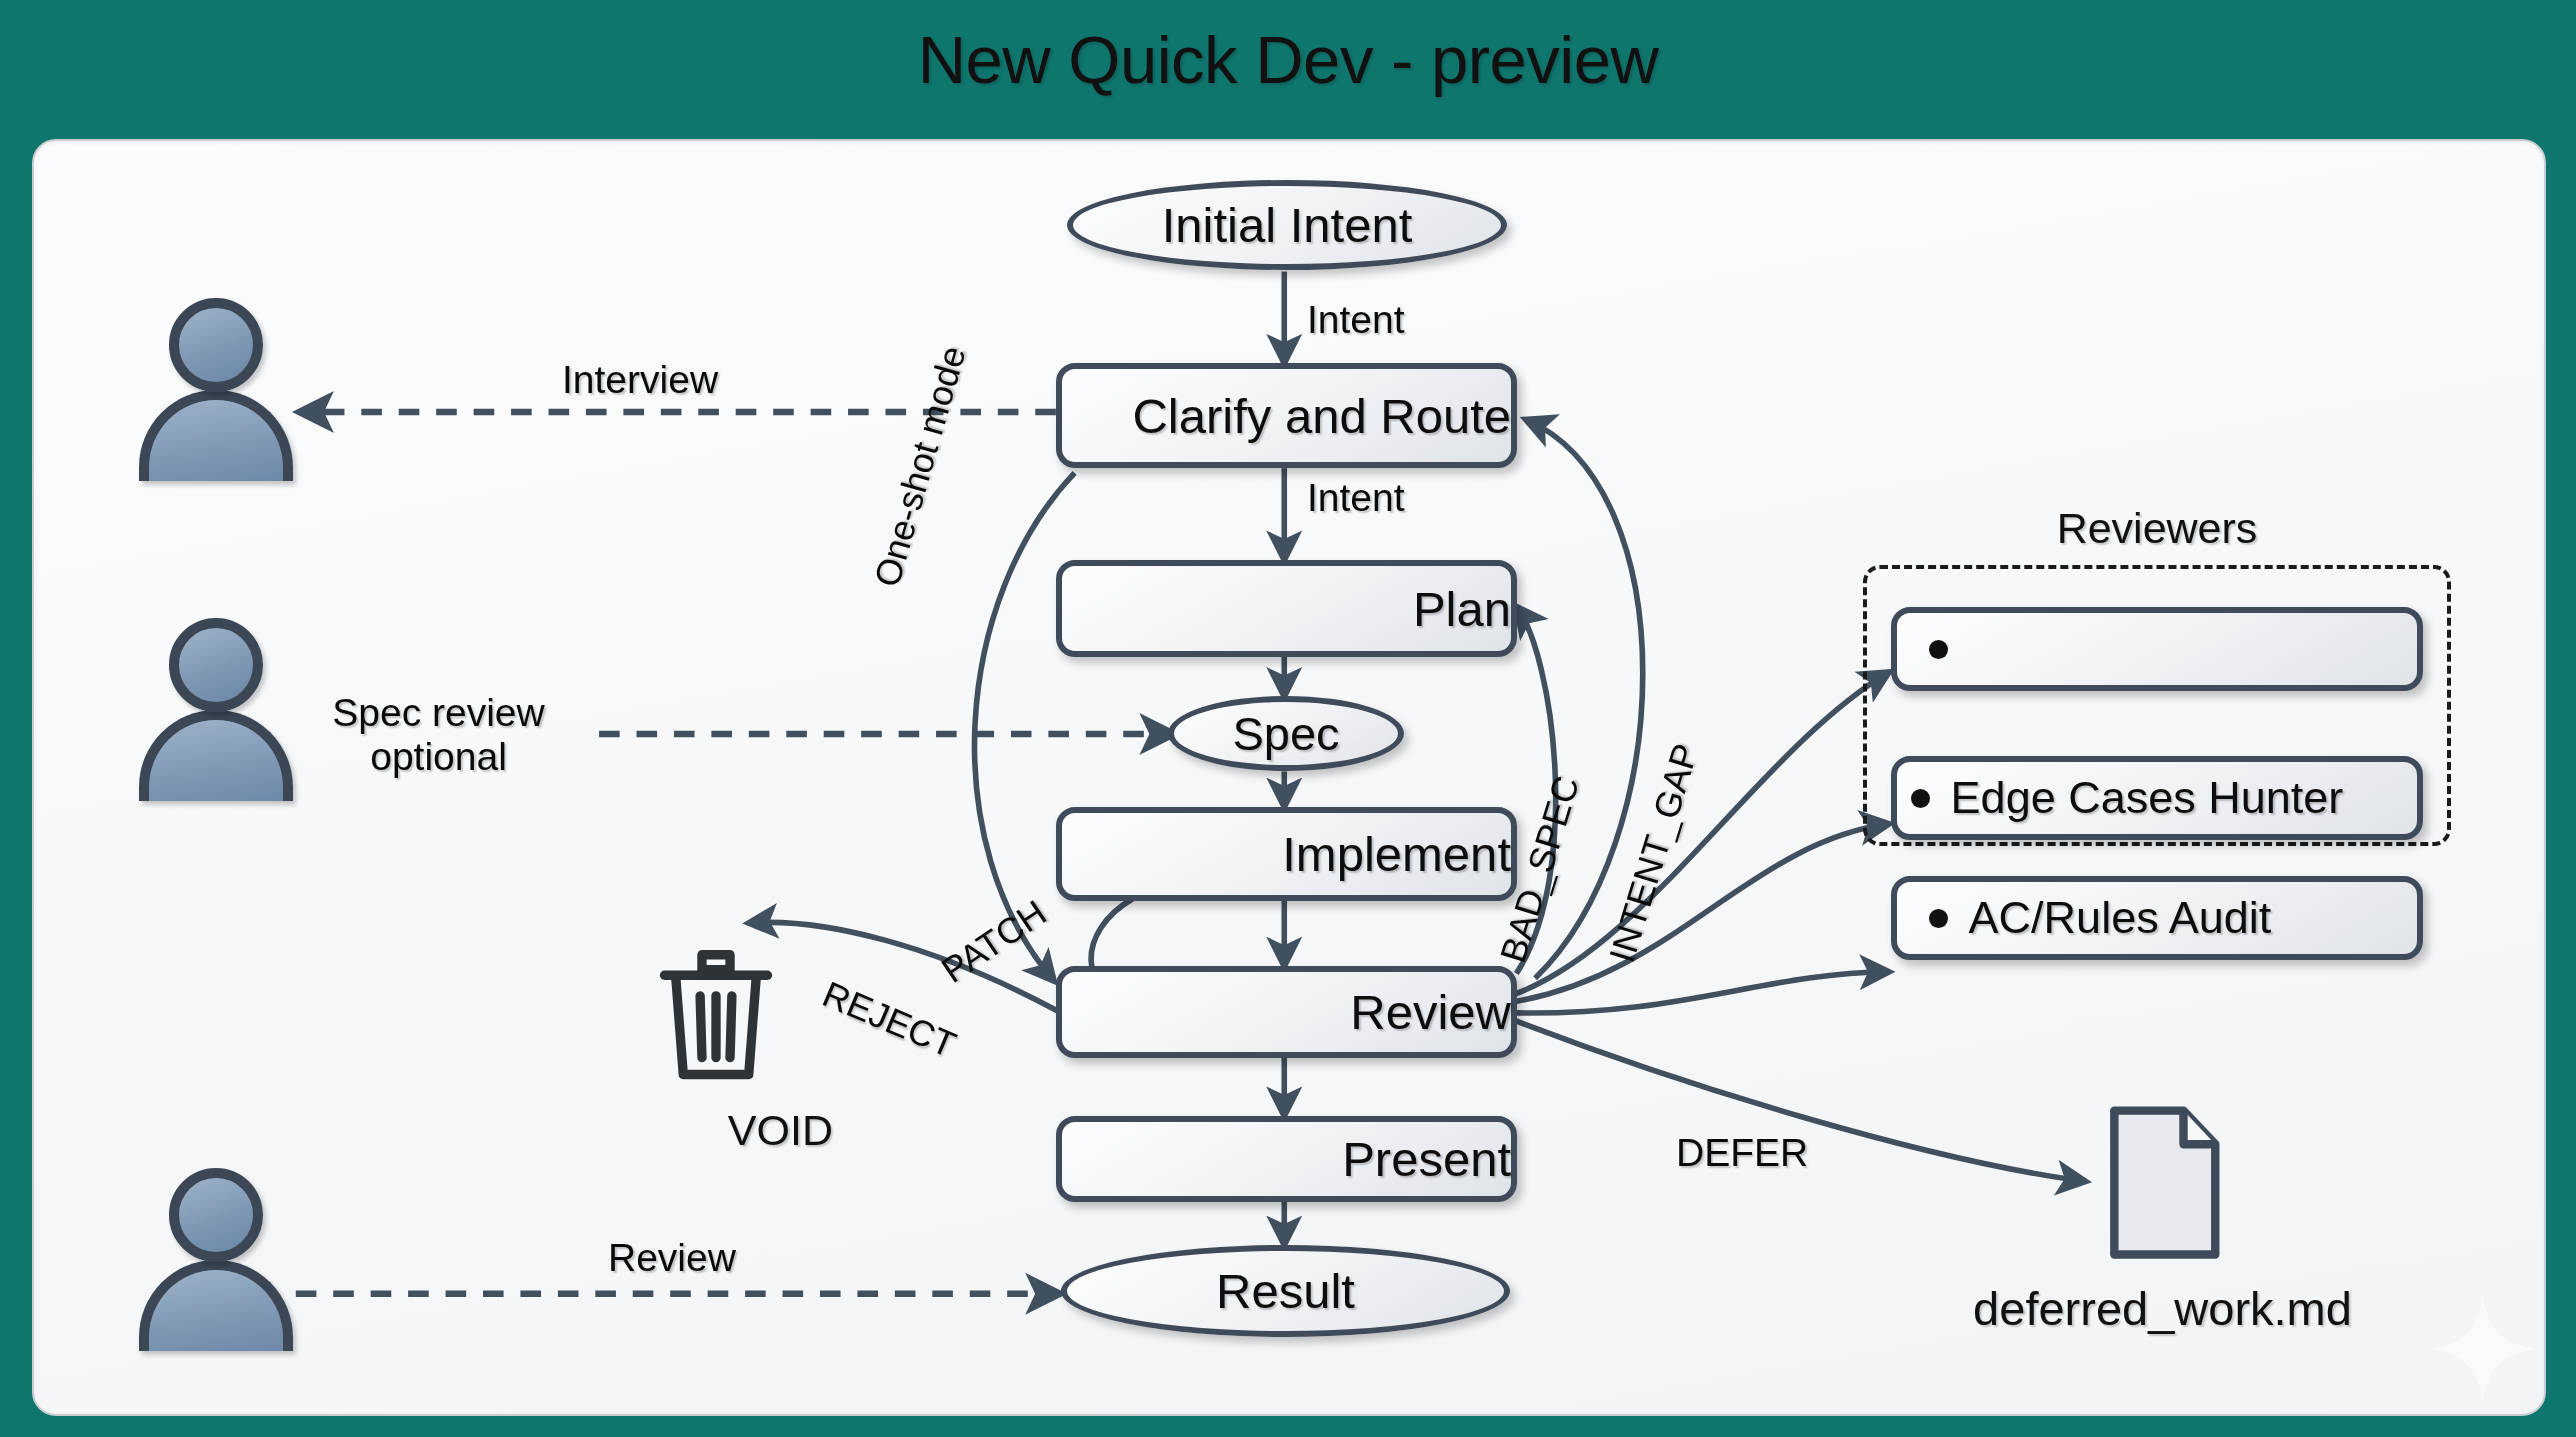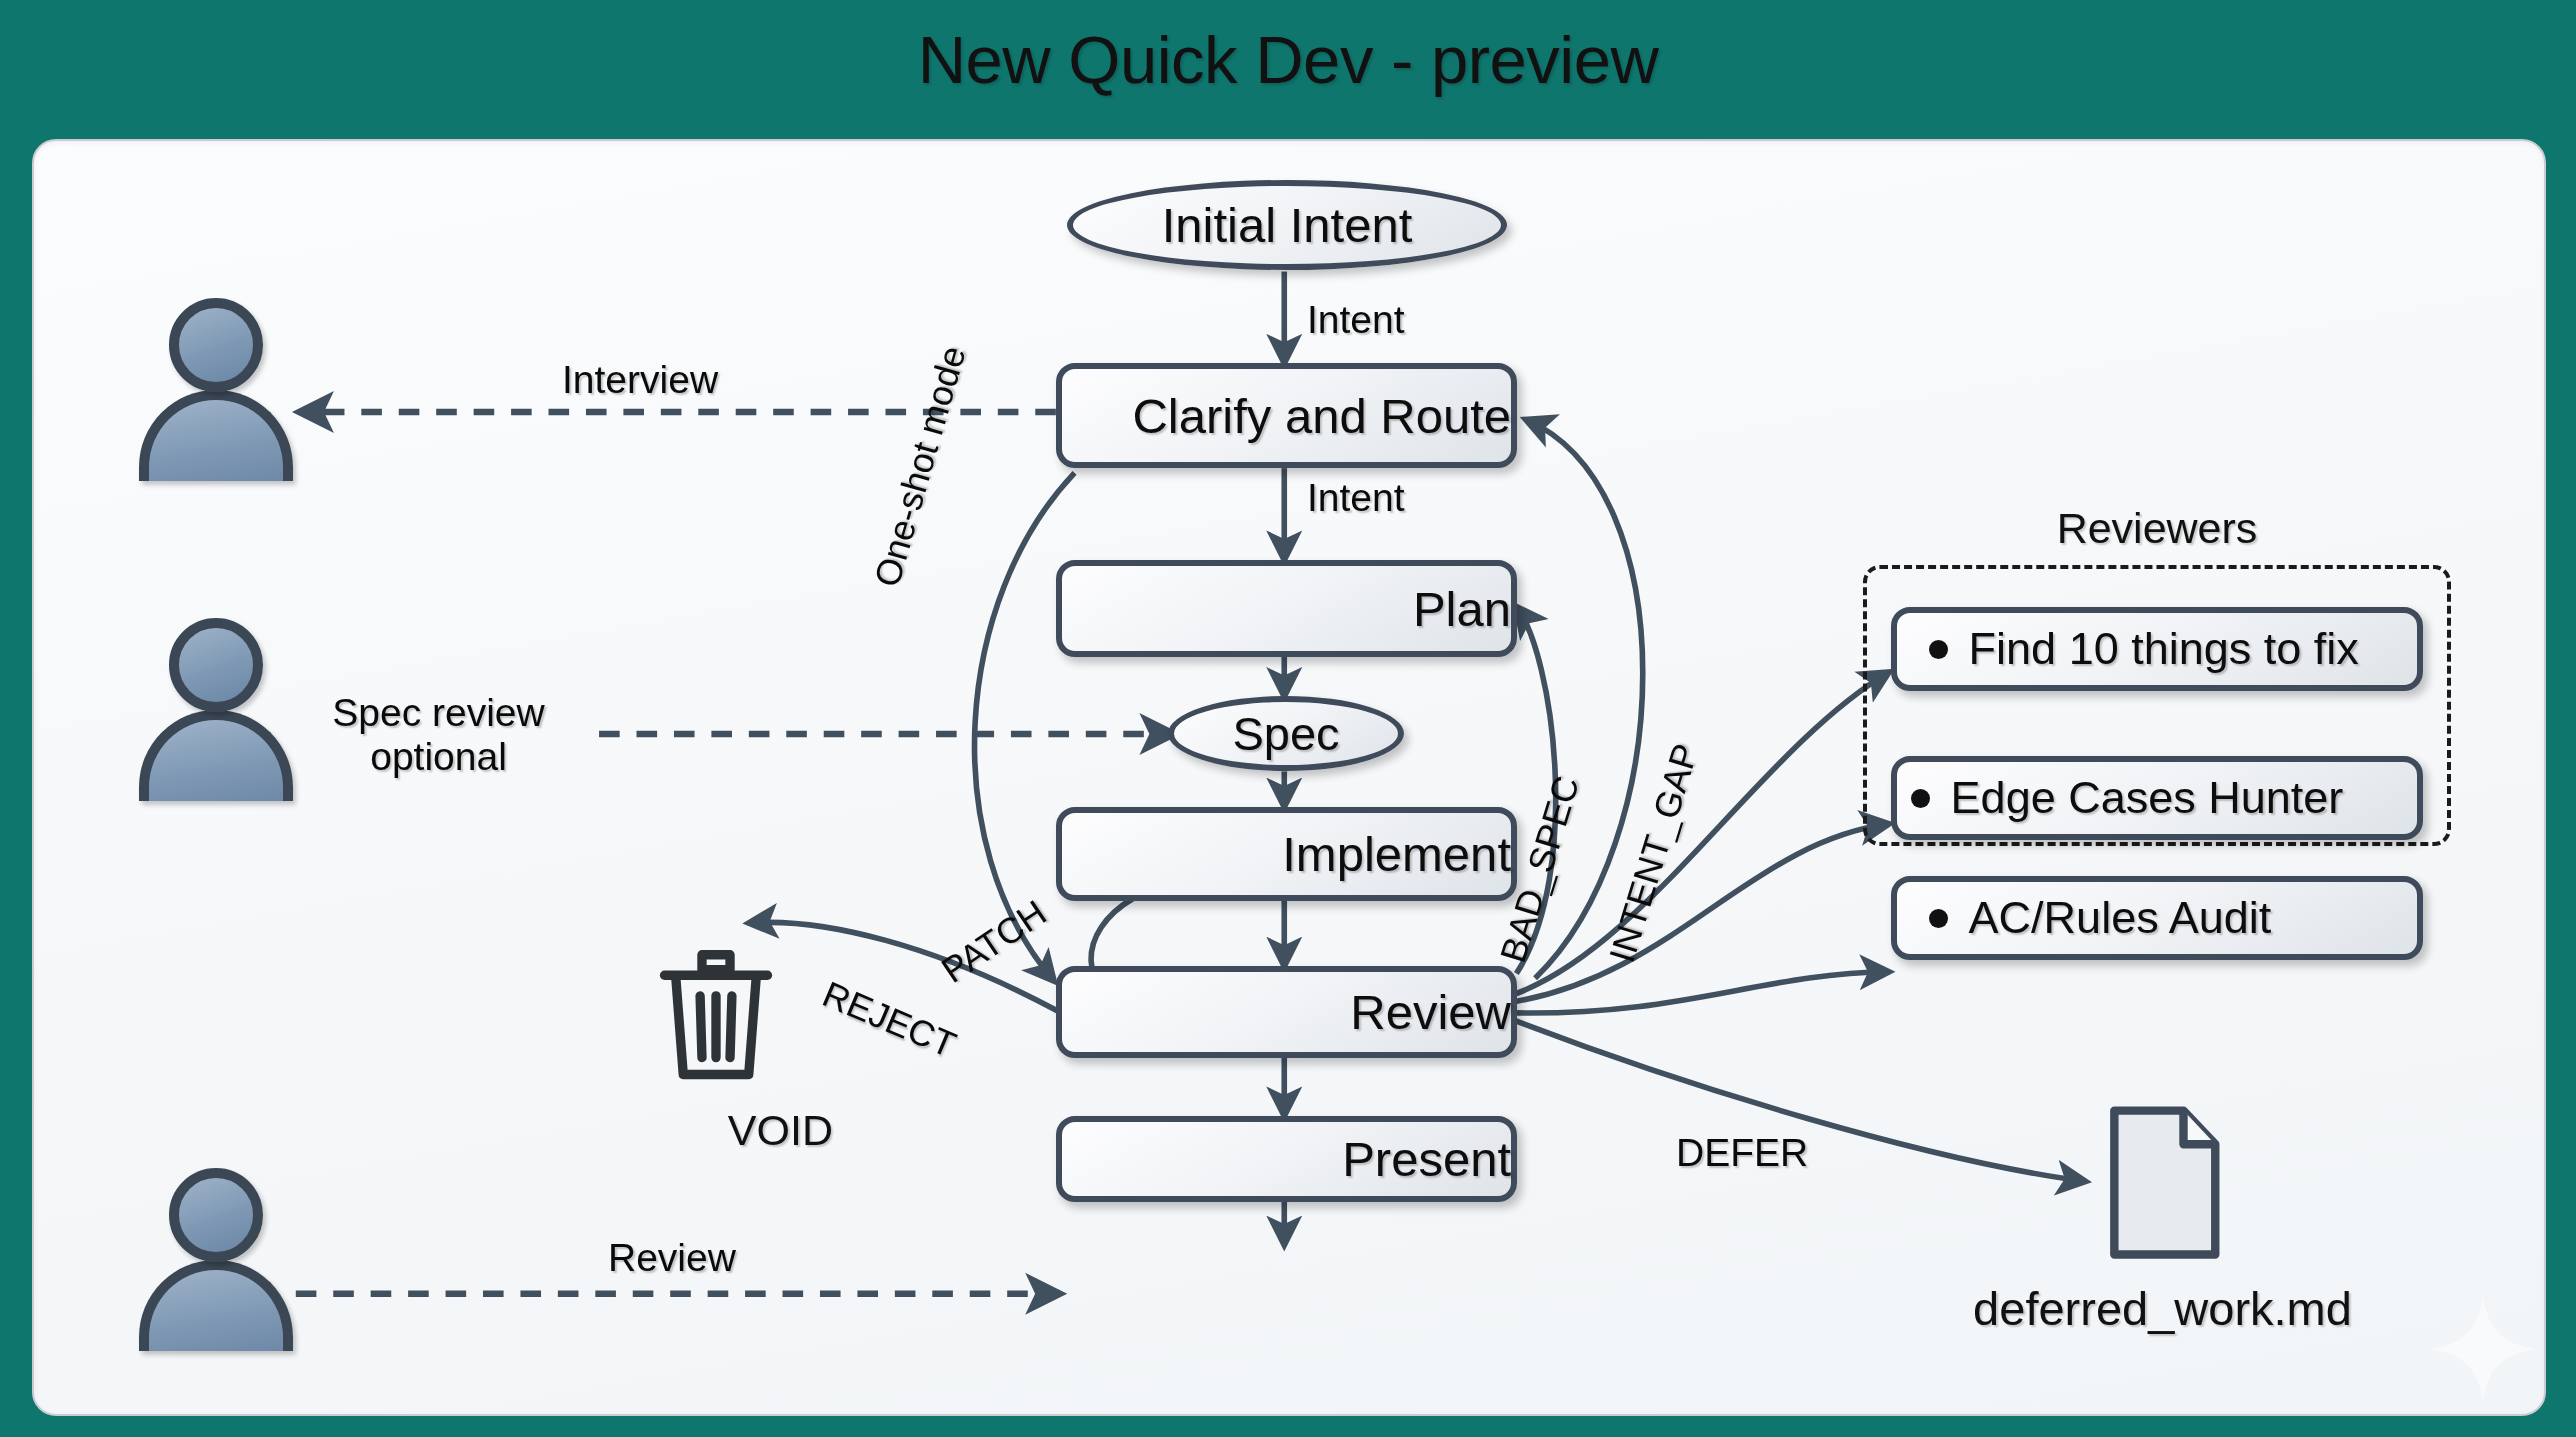--- a/index.html
+++ b/index.html
@@ -219,27 +219,29 @@
   </div>
 
   <div class="node box" style="left:1056px; top:966px; width:461px; height:92px; font-size:49px;">
     <span class="node-label">Review</span>
   </div>
 
   <div class="node box" style="left:1056px; top:1116px; width:461px; height:86px; font-size:49px;">
     <span class="node-label">Present</span>
   </div>
 
+  <div class="node ellipse" style="left:1061px; top:1245px; width:449px; height:92px; font-size:49px;">
+    <span class="node-label">Result</span>
+  </div>
 
   <div id="cluster-label">Reviewers</div>
   <div id="cluster"></div>
 
   <div class="node box bullet" style="left:1891px; top:607px; width:532px; height:84px; font-size:45px;">
     <span class="bullet-dot"></span>
-    <span class="node-label">Find 10 things to fix</span>
   </div>
 
   <div class="node box bullet" style="left:1891px; top:756px; width:532px; height:84px; font-size:45px;padding-left:14px;">
     <span class="bullet-dot"></span>
     <span class="node-label">Edge Cases Hunter</span>
   </div>
 
   <div class="node box bullet" style="left:1891px; top:876px; width:532px; height:84px; font-size:45px;">
     <span class="bullet-dot"></span>
     <span class="node-label">AC/Rules Audit</span>

